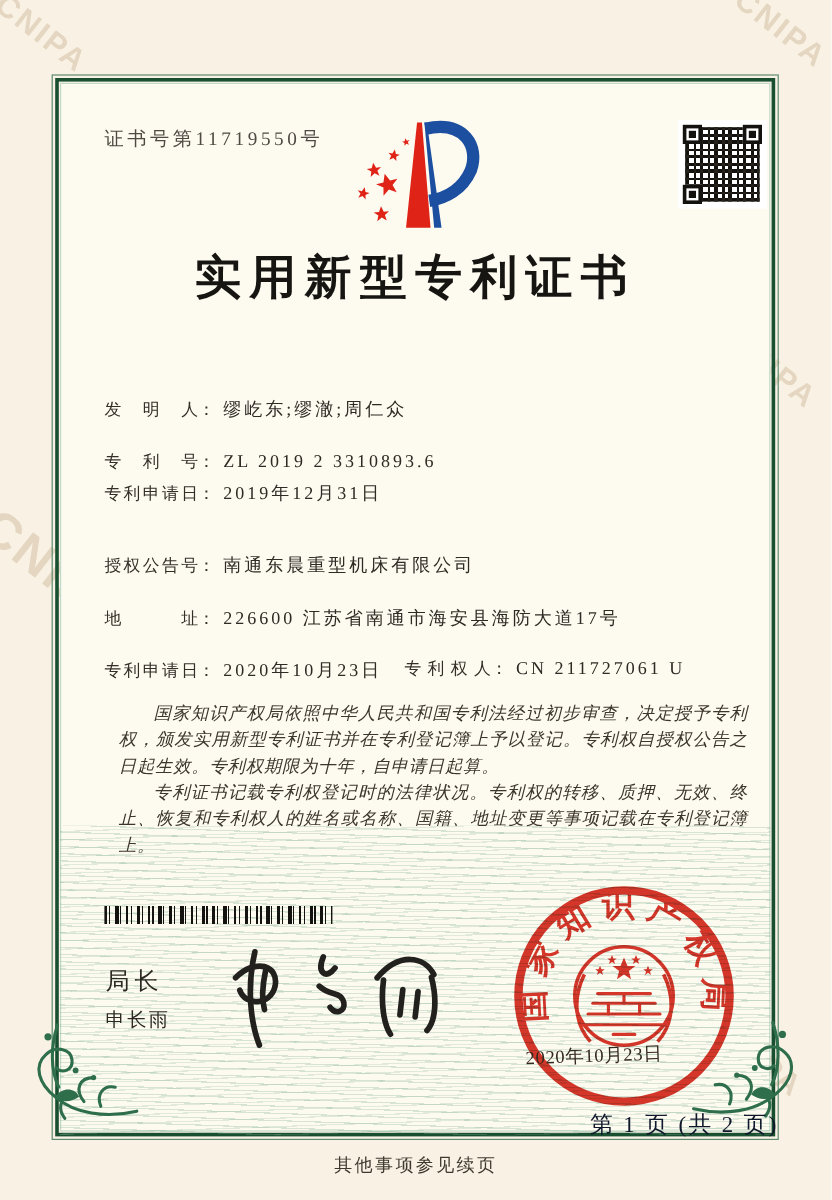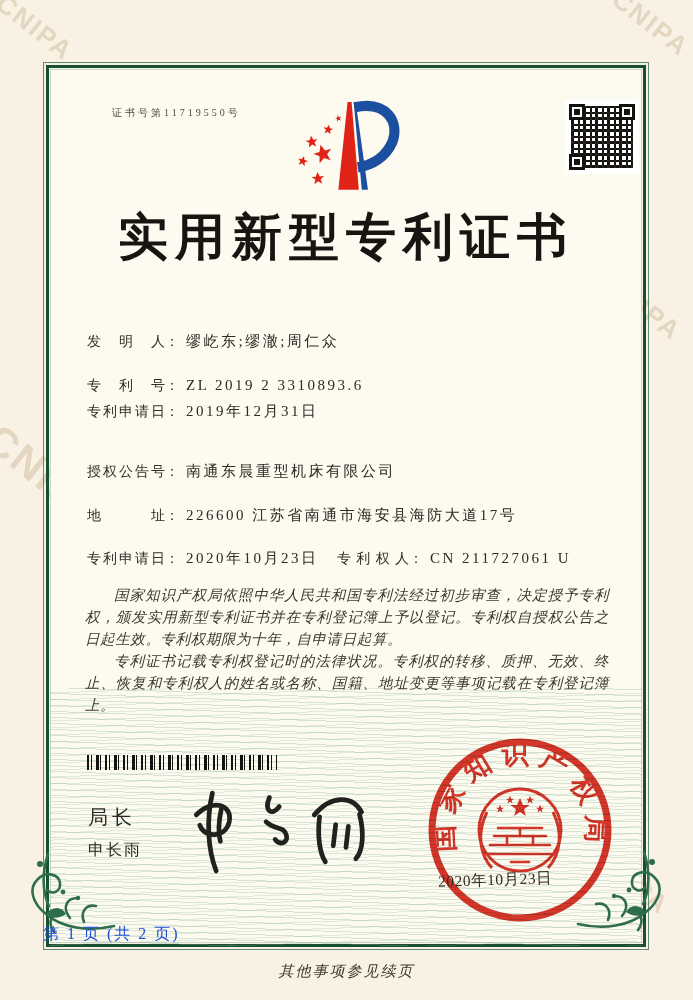--- a/index.html
+++ b/index.html
@@ -28,47 +28,47 @@
     background-image:
       repeating-linear-gradient(2deg,  rgba(126,174,146,0.30) 0 1px, transparent 1px 6px),
       repeating-linear-gradient(-2deg, rgba(126,174,146,0.22) 0 1px, transparent 1px 7px);}
 
   
   .ornament{position:absolute;width:100px;height:100px;z-index:2;}
   .orn-bl{left:18px;top:846px;}
   .orn-br{left:574px;top:844px;transform:scaleX(-1);}
 
   
-  .cert-no{position:absolute;left:87px;top:106px;font-size:10px;letter-spacing:3px;color:#4e4a43;z-index:2;margin-left:25px;}
+  .cert-no{position:absolute;left:87px;top:106px;font-size:16px;letter-spacing:3px;color:#4e4a43;z-index:2;}
   .logo{position:absolute;left:288px;top:96px;width:115px;height:102px;z-index:2;}
   .qr{position:absolute;left:565px;top:100px;width:74px;height:74px;background:#fff;z-index:2;}
   .qr-pat{position:absolute;inset:6px;
     background-image:
       repeating-linear-gradient(0deg,#14120e 0 3px,transparent 3px 6px,#14120e 6px 8px,transparent 8px 12px),
       repeating-linear-gradient(90deg,#14120e 0 3px,transparent 3px 7px,#14120e 7px 9px,transparent 9px 12px);
     background-blend-mode:screen;}
   .finder{position:absolute;width:16px;height:16px;border:3px solid #14120e;background:#fff;box-sizing:border-box;}
   .finder::after{content:"";position:absolute;inset:2px;background:#14120e;}
   .f1{left:4px;top:4px;} .f2{right:4px;top:4px;} .f3{left:4px;bottom:4px;}
 
-  .title{position:absolute;left:43px;top:204px;width:606px;text-align:center;font-size:50px;
+  .title{position:absolute;left:43px;top:204px;width:606px;text-align:center;font-size:39px;
          font-weight:bold;letter-spacing:7px;color:#171512;z-index:2;}
 
   
   .field-row{position:absolute;left:87px;white-space:nowrap;z-index:2;color:#332f28;}
   .flabel{display:inline-block;width:78px;font-size:14px;text-align:justify;text-align-last:justify;vertical-align:baseline;}
   .fcolon{font-size:14px;}
   .fvalue{font-size:15px;letter-spacing:2.5px;margin-left:7px;color:#2e2a24;}
   .r1{top:289px;} .r2{top:332px;} .r3{top:376px;} .r4{top:402px;}
   .r5{top:462px;} .r6{top:506px;} .r7{top:549px;}
   .fgroup2{position:absolute;left:250px;top:0;white-space:nowrap;}
   .fgroup2 .flabel{width:72px;}
 
   
-  .body-text{position:absolute;left:85px;top:584px;width:524px;z-index:2;
+  .body-text{position:absolute;left:99px;top:584px;width:524px;z-index:2;
              font-size:14.5px;line-height:22px;letter-spacing:0.6px;color:#3c362c;
              font-style:italic;text-align:justify;}
   .body-text p{margin:0;text-indent:2em;}
 
   
   .barcode{position:absolute;left:87px;top:755px;width:190px;height:15px;z-index:2;
     background:repeating-linear-gradient(90deg,#15130f 0 2px,transparent 2px 4px,#15130f 4px 5px,
       transparent 5px 9px,#15130f 9px 12px,transparent 12px 13px,#15130f 13px 14px,transparent 14px 18px);}
 
   
@@ -78,24 +78,24 @@
             font-family:Liberation Mono, monospace;color:#2c2923;z-index:2;}
   .signature{position:absolute;left:182px;top:776px;width:200px;height:100px;z-index:2;transform:rotate(-2deg);}
 
   
   .seal{position:absolute;left:420px;top:730px;width:200px;height:200px;z-index:3;
         mix-blend-mode:multiply;opacity:0.93;}
   .seal-date{position:absolute;left:438px;top:869px;width:160px;font-size:15.5px;letter-spacing:0.5px;
              color:#33291e;transform:rotate(-2deg);z-index:4;white-space:nowrap;}
 
   
-  .page-num{position:absolute;left:43px;top:924px;width:606px;text-align:left;
-            font-size:16px;letter-spacing:2px;color:#1d4ed8;z-index:2;}
+  .page-num{position:absolute;left:43px;top:924px;width:606px;text-align:right;
+            font-size:19px;letter-spacing:2px;color:#0f172a;z-index:2;}
   .footer-note{position:absolute;left:0;top:962px;width:693px;text-align:center;
-               font-size:15px;font-style:italic;letter-spacing:2px;color:#3f382e;}
+               font-size:15px;letter-spacing:2px;color:#3f382e;}
 </style>
 </head>
 <body>
 
 <div class="page">
 
   <span class="wm wm1">CNIPA</span>
   <span class="wm wm2">CNIPA</span>
   <span class="wm wm3">CNIPA</span>
   <span class="wm wm4">CNIPA</span>

